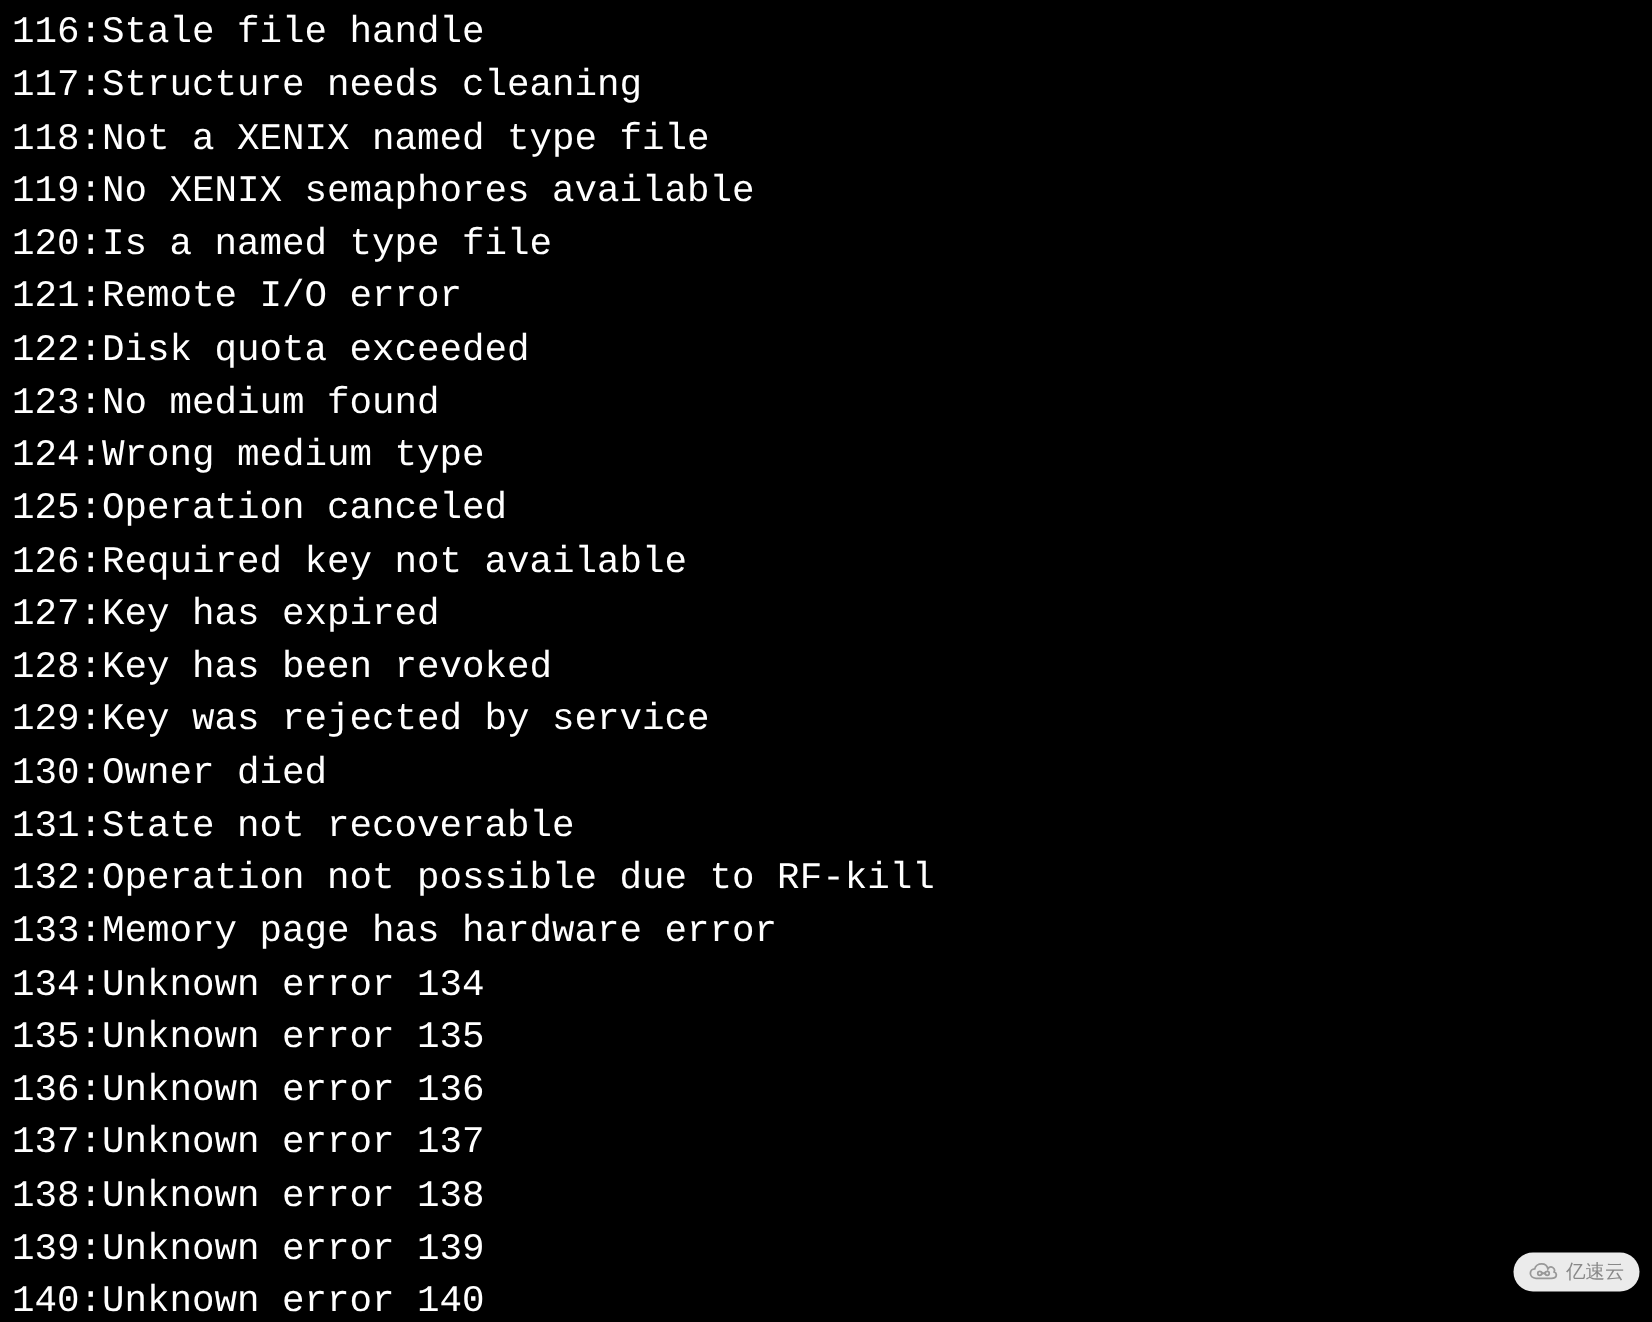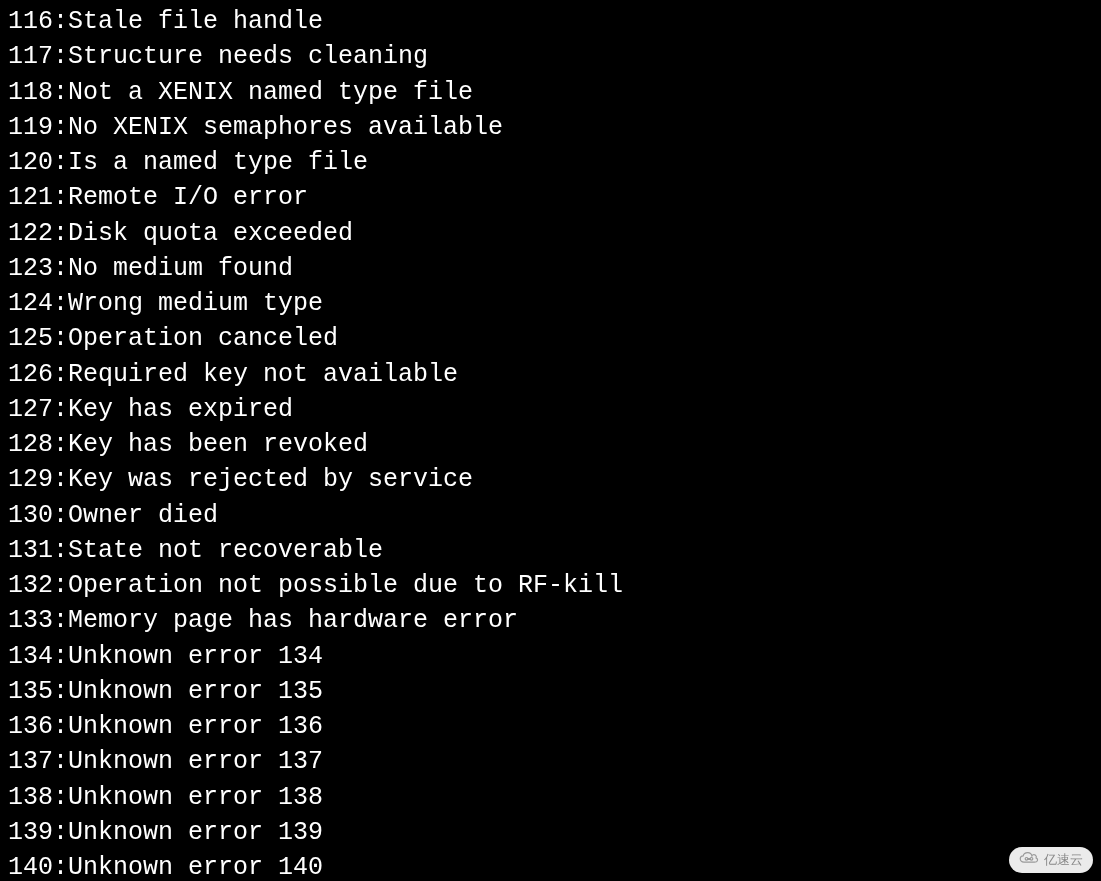--- a/index.html
+++ b/index.html
@@ -17,30 +17,30 @@
       line-height: 1.41;
     }
     .terminal-output {
       white-space: pre;
     }
     .line {
       display: block;
     }
     .watermark {
       position: absolute;
-      bottom: 8px;
+      bottom: 20px;
       right: 8px;
       background: rgba(255,255,255,0.92);
       color: #888;
       font-family: Arial, sans-serif;
       font-size: 13px;
       padding: 4px 10px;
       border-radius: 14px;
       display: flex;
-      align-items: flex-start;
+      align-items: center;
       gap: 5px;
     }
     .watermark-icon {
       display: inline-flex;
       align-items: center;
     }
     .watermark-icon svg {
       width: 20px;
       height: 14px;
     }

